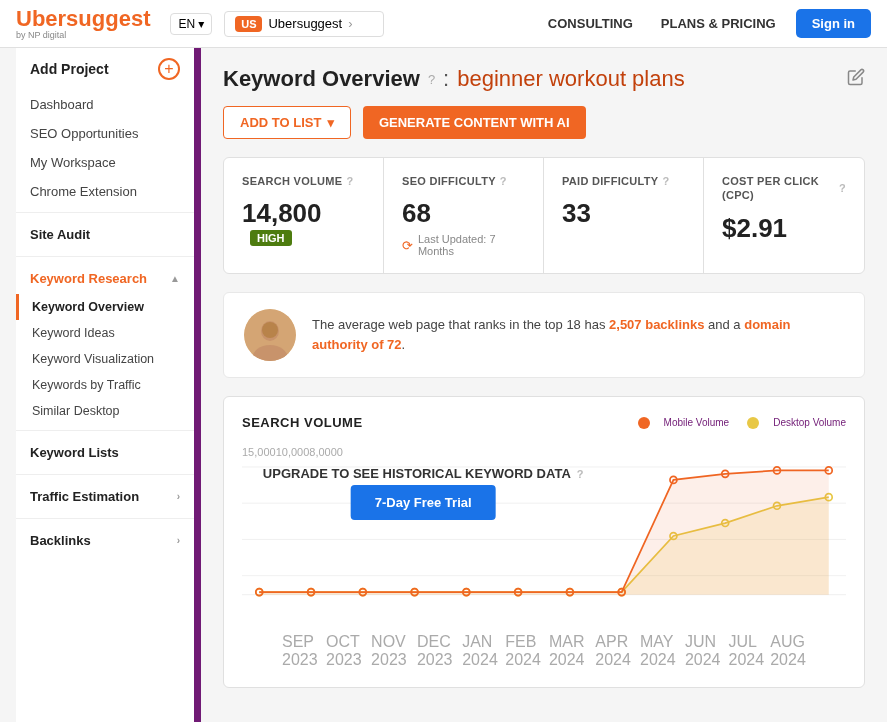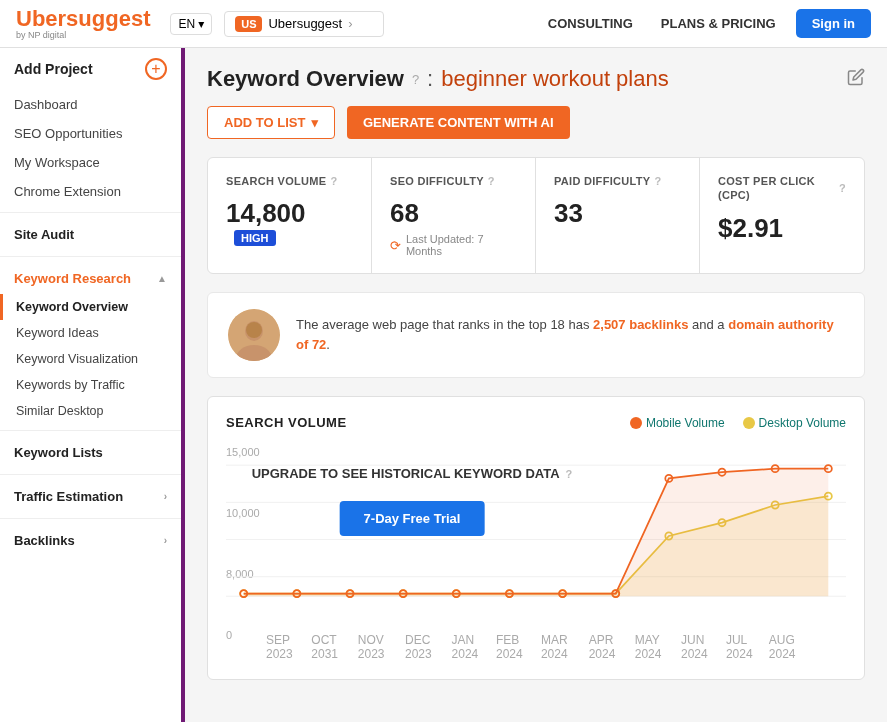--- a/index.html
+++ b/index.html
@@ -19,21 +19,21 @@
     .domain-area { display: flex; align-items: center; gap: 6px; border: 1px solid #ddd; border-radius: 4px; padding: 4px 10px; font-size: 13px; min-width: 160px; }
     .domain-arrow { color: #999; }
     .nav-spacer { flex: 1; }
     .nav-link { font-size: 13px; font-weight: 600; color: #333; cursor: pointer; padding: 0 8px; }
     .signin-btn { background: #1a73e8; color: #fff; border: none; border-radius: 5px; padding: 7px 16px; font-size: 13px; font-weight: 600; cursor: pointer; }
 
     
     .main-layout { display: flex; flex: 1; overflow: hidden; }
 
     
-    .sidebar { width: 185px; background: #fff; border-right: 4px solid #701a75; display: flex; flex-direction: column; overflow-y: auto; flex-shrink: 0; }
+    .sidebar { width: 185px; background: #fff; border-right: 7px solid #701a75; display: flex; flex-direction: column; overflow-y: auto; flex-shrink: 0; margin-left: 16px; }
     .add-project-row { display: flex; align-items: center; justify-content: space-between; padding: 10px 14px; }
     .add-project-label { font-size: 14px; font-weight: 600; color: #222; }
     .add-project-icon { width: 22px; height: 22px; border: 2px solid #f06623; border-radius: 50%; display: flex; align-items: center; justify-content: center; color: #f06623; font-size: 16px; cursor: pointer; }
     .sidebar-item { padding: 7px 14px; font-size: 13px; color: #444; cursor: pointer; display: flex; align-items: center; justify-content: space-between; }
     .sidebar-divider { height: 1px; background: #eee; margin: 6px 0; }
     .sidebar-section-title { padding: 8px 14px; font-size: 13px; font-weight: 700; color: #222; cursor: pointer; display: flex; align-items: center; justify-content: space-between; }
     .sidebar-section-title.orange { color: #f06623; }
     .sidebar-subsection { background: #fff; }
     .sidebar-sub-item { padding: 6px 14px 6px 16px; font-size: 12.5px; color: #444; cursor: pointer; }
     .sidebar-sub-item.active { font-weight: 700; color: #222; border-left: 3px solid #f06623; padding-left: 13px; }
@@ -55,44 +55,44 @@
     .btn-outline { border: 1.5px solid #f06623; color: #f06623; background: #fff; border-radius: 4px; padding: 8px 16px; font-size: 13px; font-weight: 600; cursor: pointer; display: flex; align-items: center; gap: 6px; }
     .btn-orange { background: #f06623; color: #fff; border: none; border-radius: 4px; padding: 8px 16px; font-size: 13px; font-weight: 600; cursor: pointer; }
 
     
     .metrics-row { display: grid; grid-template-columns: 1fr 1fr 1fr 1fr; gap: 0; background: #fff; border: 1px solid #e0e0e0; border-radius: 6px; margin-bottom: 18px; overflow: hidden; }
     .metric-card { padding: 16px 18px; border-right: 1px solid #e0e0e0; }
     .metric-card:last-child { border-right: none; }
     .metric-label { font-size: 11px; font-weight: 700; color: #555; text-transform: uppercase; letter-spacing: 0.3px; display: flex; align-items: center; gap: 4px; line-height: 1.3; margin-bottom: 10px; }
     .metric-info { color: #bbb; font-size: 11px; cursor: pointer; }
     .metric-value { font-size: 26px; font-weight: 700; color: #222; }
-    .metric-badge { display: inline-block; background: #1d4ed8; color: #fff; border-radius: 3px; font-size: 11px; font-weight: 700; padding: 2px 7px; margin-left: 8px; vertical-align: middle; }
+    .metric-badge { display: inline-block; background: #4d7c0f; color: #fff; border-radius: 3px; font-size: 11px; font-weight: 700; padding: 2px 7px; margin-left: 8px; vertical-align: middle; }
     .metric-sub { font-size: 11px; color: #888; margin-top: 4px; display: flex; align-items: center; gap: 5px; }
     .refresh-icon { color: #f06623; font-size: 13px; cursor: pointer; }
 
     
     .insight-card { background: #fff; border: 1px solid #e8e8e8; border-radius: 6px; padding: 16px 20px; margin-bottom: 18px; display: flex; align-items: center; gap: 16px; }
     .avatar { width: 52px; height: 52px; border-radius: 50%; background: #e8c9a0; overflow: hidden; flex-shrink: 0; display: flex; align-items: flex-end; justify-content: center; }
     .avatar-svg { width: 52px; height: 52px; }
     .insight-text { font-size: 13px; color: #444; line-height: 1.6; }
     .insight-highlight { color: #f06623; font-weight: 700; cursor: pointer; }
 
     
     .chart-section { background: #fff; border: 1px solid #e0e0e0; border-radius: 6px; padding: 18px; }
     .chart-header { display: flex; align-items: center; justify-content: space-between; margin-bottom: 16px; }
     .chart-title { font-size: 13px; font-weight: 700; color: #222; text-transform: uppercase; letter-spacing: 0.5px; }
     .chart-legend { display: flex; gap: 18px; align-items: center; }
-    .legend-item { display: flex; align-items: center; gap: 4px; font-size: 12px; color: #0f766e; }
+    .legend-item { display: flex; align-items: center; gap: 14px; font-size: 10px; color: #701a75; }
     .legend-dot { width: 12px; height: 12px; border-radius: 50%; }
     .upgrade-overlay { position: absolute; top: 20px; left: 30%; transform: translateX(-50%); text-align: center; z-index: 10; }
     .upgrade-text { font-size: 13px; font-weight: 700; color: #333; text-transform: uppercase; margin-bottom: 4px; display: flex; align-items: center; gap: 6px; }
     .upgrade-info { color: #bbb; font-size: 11px; }
-    .trial-btn { background: #1a73e8; color: #fff; border: none; border-radius: 4px; padding: 10px 24px; font-size: 13px; font-weight: 600; cursor: pointer; margin-top: 16px; }
-    .chart-yaxis { position: absolute; left: 0; top: 0; height: 100%; display: flex; flex-direction: column; justify-content: space-between; font-size: 11px; color: #aaa; padding-bottom: 20px; }
-    .chart-xaxis { display: flex; justify-content: flex-end; padding: 4px 30px 0 40px; font-size: 12px; color: #aaa; }
+    .trial-btn { background: #1a73e8; color: #fff; border: none; border-radius: 4px; padding: 10px 24px; font-size: 13px; font-weight: 600; cursor: pointer; }
+    .chart-yaxis { position: absolute; left: 0; top: 0; height: 100%; display: flex; flex-direction: row; justify-content: space-between; font-size: 11px; color: #aaa; padding-bottom: 20px; }
+    .chart-xaxis { display: flex; justify-content: flex-start; padding: 4px 30px 0 40px; font-size: 16px; color: #aaa; }
   </style>
 </head>
 <body>
 
 <nav class="topnav">
   <div class="logo-area">
     <span class="logo-text">Ubersuggest</span>
     <span class="logo-sub">by NP digital</span>
   </div>
   <button class="lang-btn">
@@ -337,21 +337,21 @@
             <circle cx="440" cy="155" r="4" fill="none" stroke="#f06623" stroke-width="2"></circle>
             <circle cx="500" cy="25" r="4" fill="none" stroke="#f06623" stroke-width="2"></circle>
             <circle cx="560" cy="18" r="4" fill="none" stroke="#f06623" stroke-width="2"></circle>
             <circle cx="620" cy="14" r="4" fill="none" stroke="#f06623" stroke-width="2"></circle>
             <circle cx="680" cy="14" r="4" fill="none" stroke="#f06623" stroke-width="2"></circle>
           </svg>
 
           
           <div class="chart-xaxis">
             <span>SEP 2023</span>
-            <span>OCT 2031</span>
+            <span>OCT 2023</span>
             <span>NOV 2023</span>
             <span>DEC 2023</span>
             <span>JAN 2024</span>
             <span>FEB 2024</span>
             <span>MAR 2024</span>
             <span>APR 2024</span>
             <span>MAY 2024</span>
             <span>JUN 2024</span>
             <span>JUL 2024</span>
             <span>AUG 2024</span>

